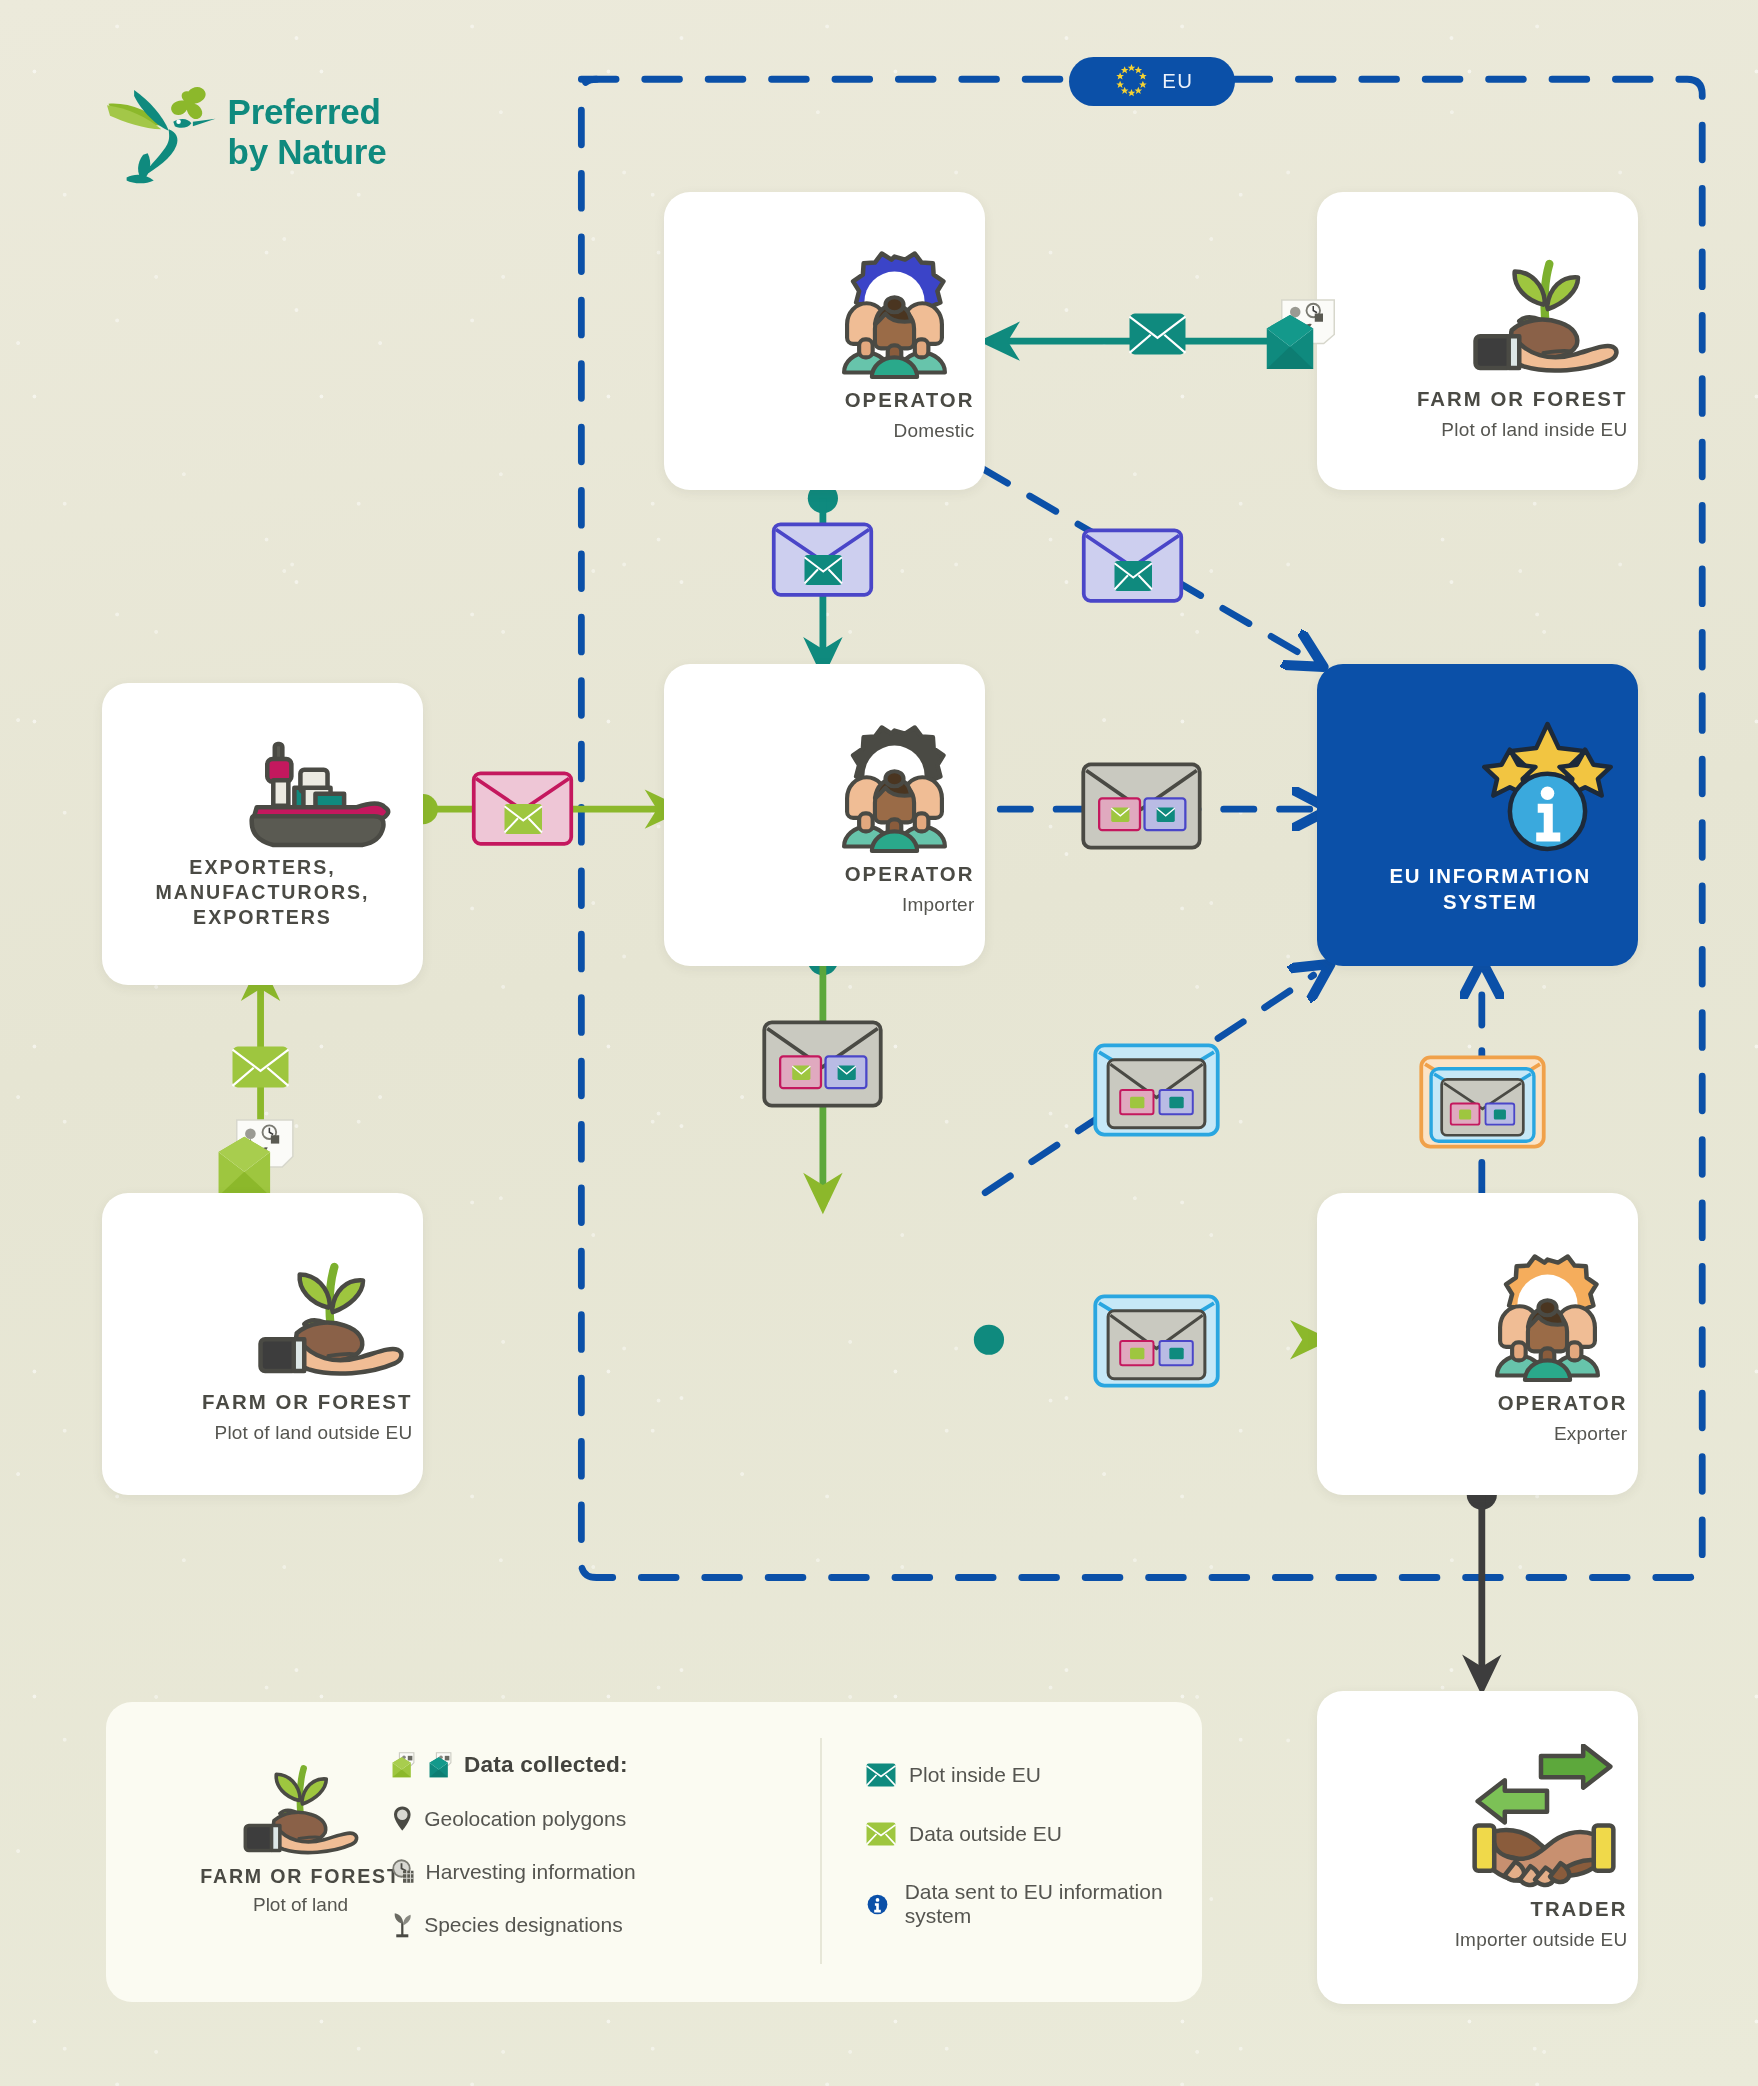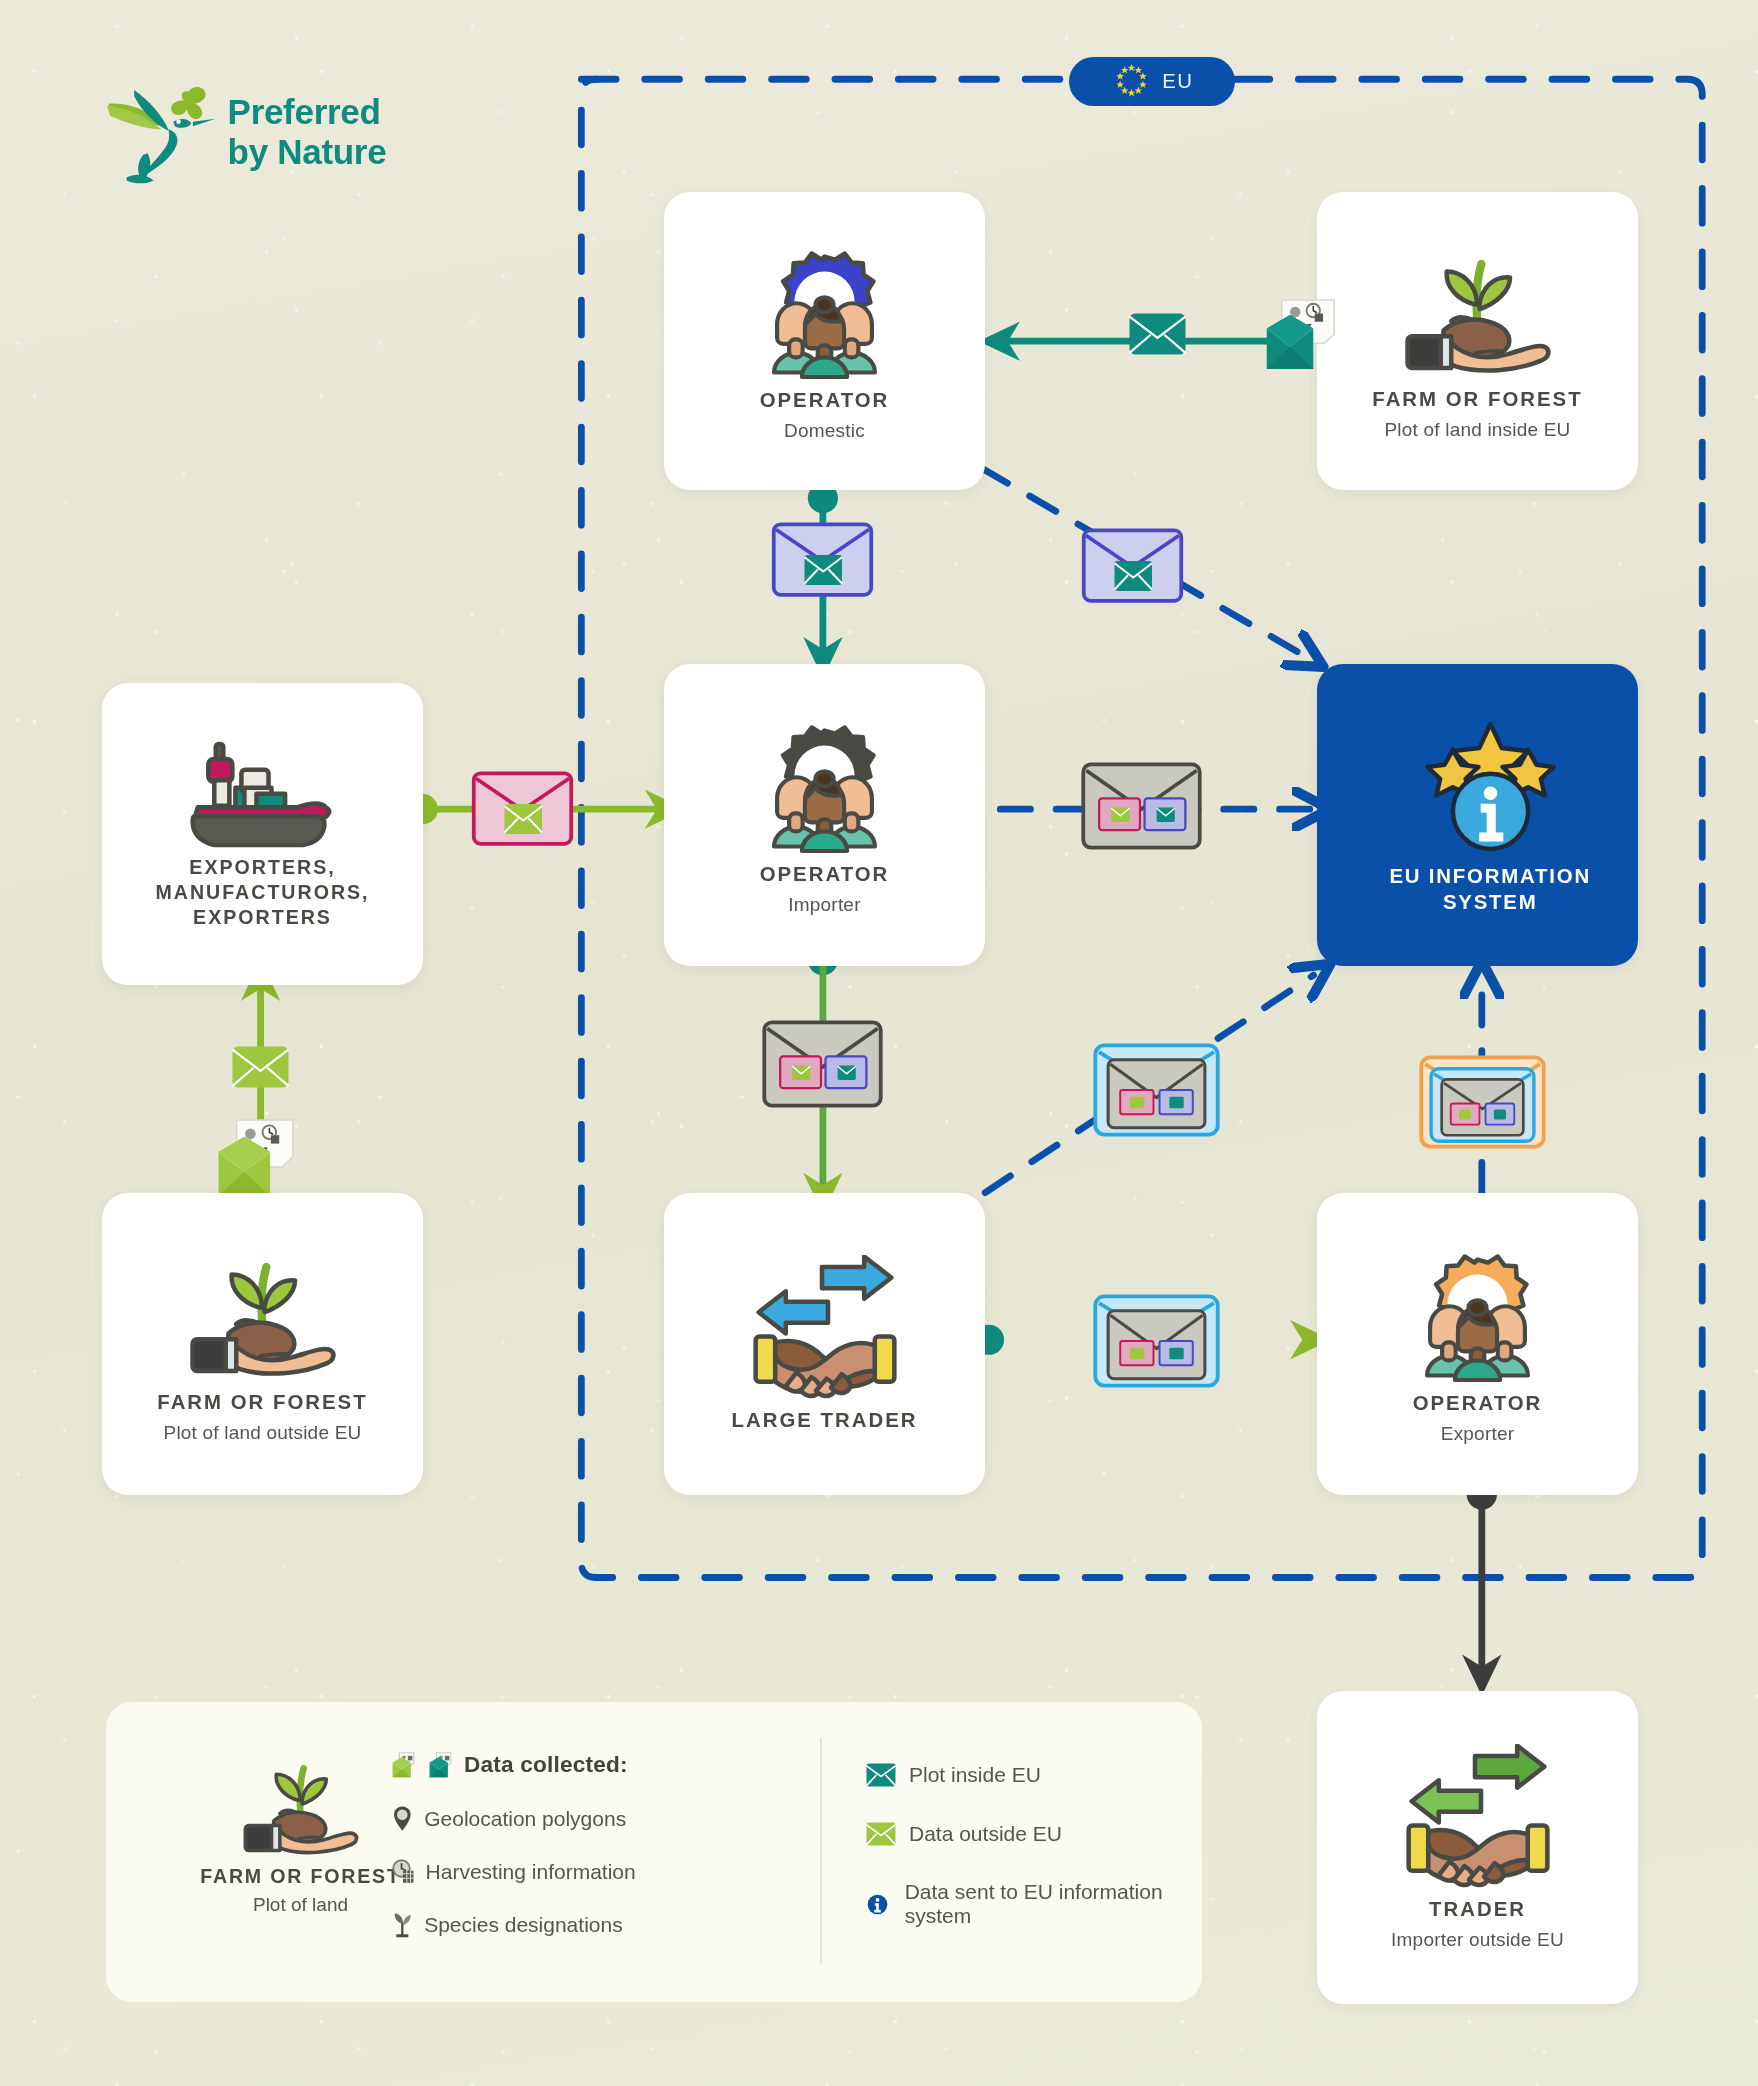--- a/index.html
+++ b/index.html
@@ -27,21 +27,21 @@
     background-size: 287px 325px, 355px 294px, 317px 362px, 385px 272px,
                      332px 392px, 294px 309px, 347px 355px, 392px 287px,
                      309px 332px, 362px 377px, 100% 100%;
   }
   svg.layer { position:absolute; left:0; top:0; width:1759px; height:2087px; pointer-events:none; }
 
   
   .card {
     position:absolute; background:#fff; border-radius:26px;
     box-shadow: 0 3px 12px rgba(60,60,40,.07);
-    display:flex; flex-direction:column; align-items:center; justify-content:center;
+    display:flex; flex-direction:column; align-items:flex-end; justify-content:center;
     text-align:center; padding:13.6px 10.6px;
   }
   .card .ttl {
     font-weight:bold; color:#4a4a44; letter-spacing:2px;
     font-size:20.4px; line-height:1.28; margin-top:4.5px;
   }
   .card .sub { color:#555550; font-size:19px; margin-top:6.8px; letter-spacing:0.2px; }
   .card.blue { background:#0b50a8; }
   .card.blue .ttl { color:#fff; letter-spacing:1.8px; }
 
@@ -470,39 +470,20 @@
       <path d="M20,25 L84,64 L148,25" fill="none" stroke="#2aa6e0" stroke-width="4.5"></path>
       <rect x="30" y="32" width="108" height="74" rx="7" fill="#c9c9c0" stroke="#4a4a44" stroke-width="3.6"></rect>
       <path d="M33,37 L84,71 L135,37" fill="none" stroke="#4a4a44" stroke-width="3.6"></path>
       <rect x="42" y="64" width="38" height="28" rx="3" fill="#e0a9bf" stroke="#c4185e" stroke-width="2.4"></rect>
       <rect x="53" y="72" width="16" height="13" rx="2" fill="#9ec63f"></rect>
       <rect x="88" y="64" width="38" height="28" rx="3" fill="#b9bbe4" stroke="#4a46c8" stroke-width="2.4"></rect>
       <rect x="99" y="72" width="16" height="13" rx="2" fill="#0f8a7e"></rect>
     </svg>
   </div>
 
-  <div class="card" style="left:664px; top:1193px; width:321px; height:302px;">
-    <div class="iconbox">
-      <svg width="166" height="147" viewBox="0 0 220 195">
-        <g stroke="#4a4a44" stroke-width="6" stroke-linejoin="round">
-          <path d="M106,16 h56 v-14 l36,28 -36,28 v-14 h-56 Z" fill="#3aa9dd"></path>
-          <path d="M114,62 h-56 v-14 l-36,28 36,28 v-14 h56 Z" fill="#3aa9dd"></path>
-          <rect x="18" y="108" width="26" height="60" rx="5" fill="#f0d94a"></rect>
-          <rect x="176" y="108" width="26" height="60" rx="5" fill="#f0d94a"></rect>
-          <path d="M44,116 c24,-6 46,2 62,18 14,12 24,18 38,16 18,-2 30,-12 32,-24 l0,38 c-18,12 -42,14 -62,6 -22,-8 -40,-24 -70,-22 Z" fill="#8a5c3c"></path>
-          <path d="M176,120 c-22,-8 -44,0 -60,14 -14,12 -26,20 -42,18 -18,-2 -28,-10 -30,-20 l0,36 c18,14 44,18 66,10 22,-8 40,-26 66,-24 Z" fill="#c89070"></path>
-          <path d="M72,156 c10,6 14,14 10,20 -6,8 -18,6 -24,-2 Z" fill="#e3ae88"></path>
-          <path d="M92,162 c10,6 14,14 10,20 -6,8 -18,6 -24,-2 Z" fill="#e3ae88"></path>
-          <path d="M112,164 c10,6 14,12 10,18 -6,8 -18,6 -24,-2 Z" fill="#e3ae88"></path>
-          <path d="M132,158 c10,6 14,14 10,20 -6,8 -18,6 -24,-2 Z" fill="#8a5c3c"></path>
-        </g>
-      </svg>
-    </div>
-    <div class="ttl">LARGE TRADER</div>
-  </div>
 
   <div style="position:absolute; left:1093px; top:1294px; width:127px; height:94px;">
     <svg width="127" height="94" viewBox="0 0 168 124">
       <rect x="3" y="3" width="162" height="118" rx="12" fill="#c6e8f7" stroke="#2aa6e0" stroke-width="5"></rect>
       <path d="M8,12 L84,58 L160,12" fill="none" stroke="#2aa6e0" stroke-width="5"></path>
       <rect x="20" y="22" width="128" height="90" rx="8" fill="#c9c9c0" stroke="#4a4a44" stroke-width="4"></rect>
       <path d="M23,28 L84,72 L145,28" fill="none" stroke="#4a4a44" stroke-width="4"></path>
       <rect x="36" y="62" width="44" height="32" rx="3" fill="#e0a9bf" stroke="#c4185e" stroke-width="2.6"></rect>
       <rect x="49" y="71" width="19" height="15" rx="2" fill="#9ec63f"></rect>
       <rect x="88" y="62" width="44" height="32" rx="3" fill="#b9bbe4" stroke="#4a46c8" stroke-width="2.6"></rect>

